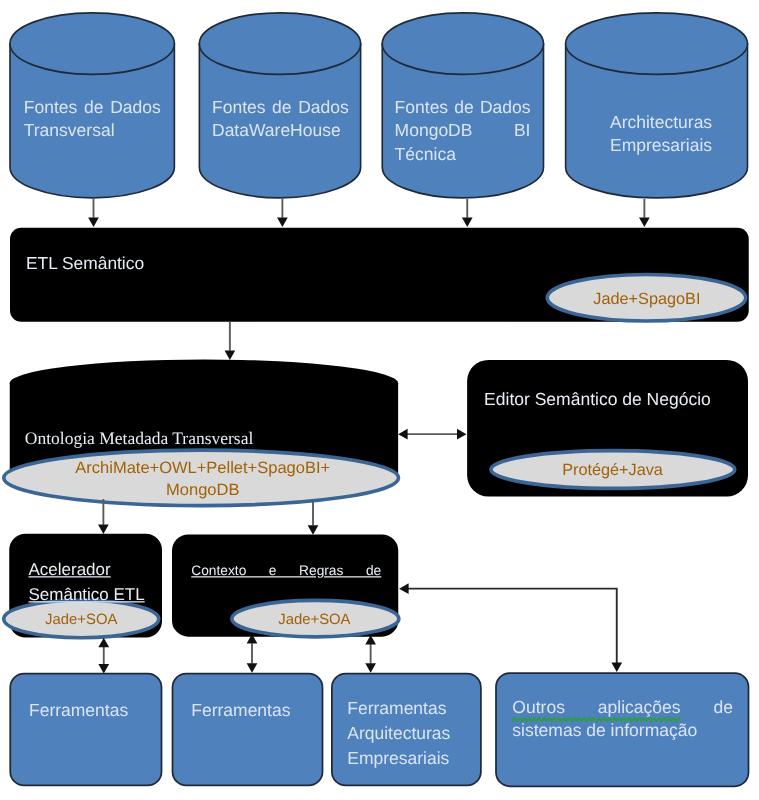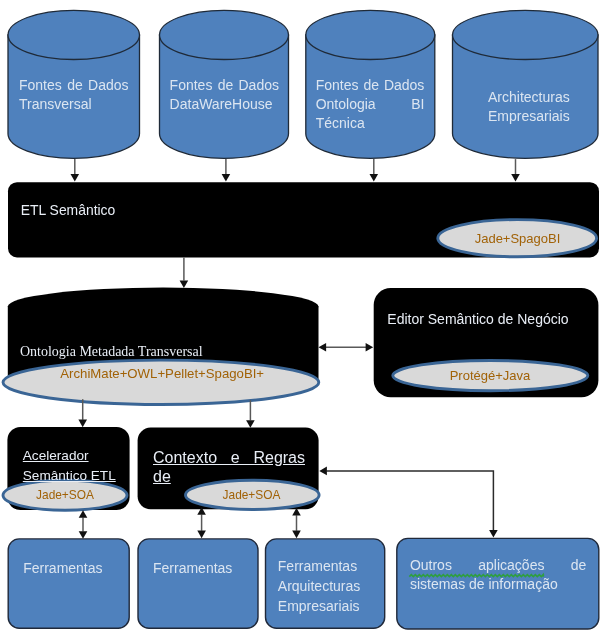--- a/index.html
+++ b/index.html
@@ -89,41 +89,42 @@
 <div class="tbox lt" style="left:19.0px;top:76.0px;width:109.6px;">
   <span class="jt">Fontes de Dados</span>
   <span>Transversal</span>
 </div>
 <div class="tbox lt" style="left:169.6px;top:76.0px;width:109.4px;">
   <span class="jt">Fontes de Dados</span>
   <span>DataWareHouse</span>
 </div>
 <div class="tbox lt" style="left:315.7px;top:76.0px;width:108.69999999999999px;">
   <span class="jt">Fontes de Dados</span>
-  <span class="jt">Ontologia BI</span>
+  <span class="jt">MongoDB BI</span>
   <span>Técnica</span>
 </div>
 <div class="tbox lt" style="left:488px;top:76.0px;width:97.5px;margin-top:12px;">
   <span>Architecturas</span>
   <span>Empresariais</span>
 </div>
 <div class="blbl" style="left:20.8px;top:202.2px;font-size:13.9px;">ETL Semântico</div>
 <div class="etech" style="left:441.5px;top:230.5px;width:152px;font-size:13px;">Jade+SpagoBI</div>
 <div class="blbl" style="left:19.9px;top:343.6px;font-size:14px;font-family:Liberation Serif, serif;">Ontologia Metadada Transversal</div>
 <div class="etech" style="left:4.2px;top:364.5px;width:316px;font-size:13.2px;line-height:18.5px;">
       <span>ArchiMate+OWL+Pellet+SpagoBI+</span>
+      <span>MongoDB</span>
     </div>
 <div class="blbl" style="left:387.3px;top:311.2px;font-size:14.0px;">Editor Semântico de Negócio</div>
 <div class="etech" style="left:390px;top:367.5px;width:200px;font-size:13px;">Protégé+Java</div>
 <div class="blbl" style="left:22.8px;top:446.2px;font-size:13.6px;line-height:19.6px;">
       <span>Acelerador</span>
       <span>Semântico ETL</span>
     </div>
 <div class="etech" style="left:5px;top:488.2px;width:120px;font-size:11.9px;">Jade+SOA</div>
-<div class="blbl" style="left:153px;top:447.5px;width:152px;font-size:16px;line-height:19.4px;">
+<div class="blbl" style="left:153px;top:447.5px;width:152px;font-size:11px;line-height:19.4px;">
       <span class="jt">Contexto e Regras de</span>
     </div>
 <div class="etech" style="left:186px;top:488.2px;width:131px;font-size:11.9px;">Jade+SOA</div>
 <div class="tbox lt bt" style="left:23.2px;top:558.5px;width:110.0px;">
   <span>Ferramentas</span>
 </div>
 <div class="tbox lt bt" style="left:153.0px;top:558.5px;width:112.0px;">
   <span>Ferramentas</span>
 </div>
 <div class="tbox lt bt" style="left:277.8px;top:557.0px;width:108.0px;">

